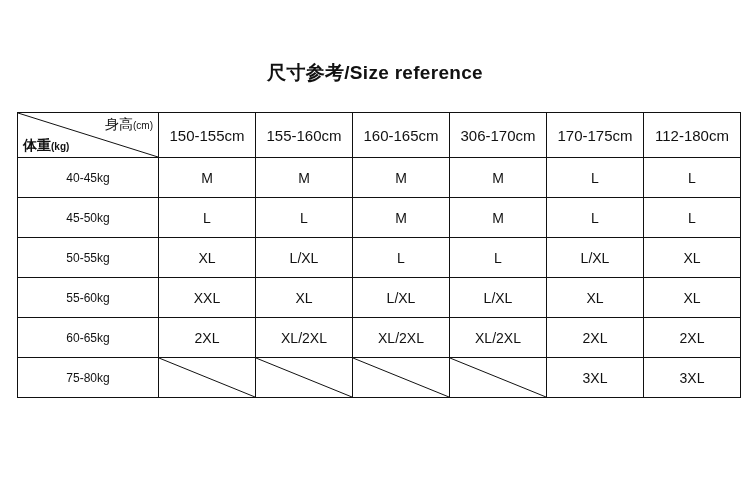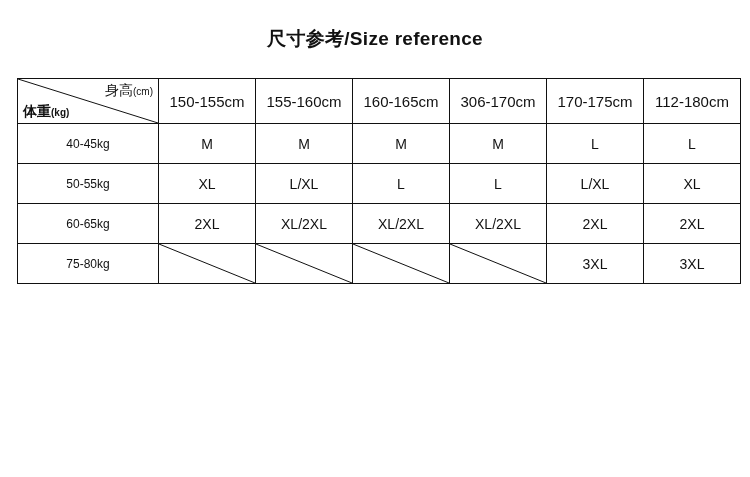--- a/index.html
+++ b/index.html
@@ -19,20 +19,21 @@
     width: 750px;
     height: 477px;
   }
   .title {
     text-align: center;
     font-size: 19px;
     font-weight: 600;
     letter-spacing: 0.3px;
     padding-top: 26px;
     color: #111;
+    margin-top: 34px;
   }
   .table-wrap {
     position: absolute;
     left: 17px;
     top: 78px;
     width: 716px;
   }
   table.size-table {
     border-collapse: collapse;
     width: 716px;
@@ -139,31 +140,49 @@
         <tr>
           <td class="row-head">40-45kg</td>
           <td class="val-cell">M</td>
           <td class="val-cell">M</td>
           <td class="val-cell">M</td>
           <td class="val-cell">M</td>
           <td class="val-cell">L</td>
           <td class="val-cell">L</td>
         </tr>
 
+        <tr>
+          <td class="row-head">45-50kg</td>
+          <td class="val-cell">L</td>
+          <td class="val-cell">L</td>
+          <td class="val-cell">M</td>
+          <td class="val-cell">M</td>
+          <td class="val-cell">L</td>
+          <td class="val-cell">L</td>
+        </tr>
 
         <tr>
           <td class="row-head">50-55kg</td>
           <td class="val-cell">XL</td>
           <td class="val-cell">L/XL</td>
           <td class="val-cell">L</td>
           <td class="val-cell">L</td>
           <td class="val-cell">L/XL</td>
           <td class="val-cell">XL</td>
         </tr>
 
+        <tr>
+          <td class="row-head">55-60kg</td>
+          <td class="val-cell">XXL</td>
+          <td class="val-cell">XL</td>
+          <td class="val-cell">L/XL</td>
+          <td class="val-cell">L/XL</td>
+          <td class="val-cell">XL</td>
+          <td class="val-cell">XL</td>
+        </tr>
 
         <tr>
           <td class="row-head">60-65kg</td>
           <td class="val-cell">2XL</td>
           <td class="val-cell">XL/2XL</td>
           <td class="val-cell">XL/2XL</td>
           <td class="val-cell">XL/2XL</td>
           <td class="val-cell">2XL</td>
           <td class="val-cell">2XL</td>
         </tr>

